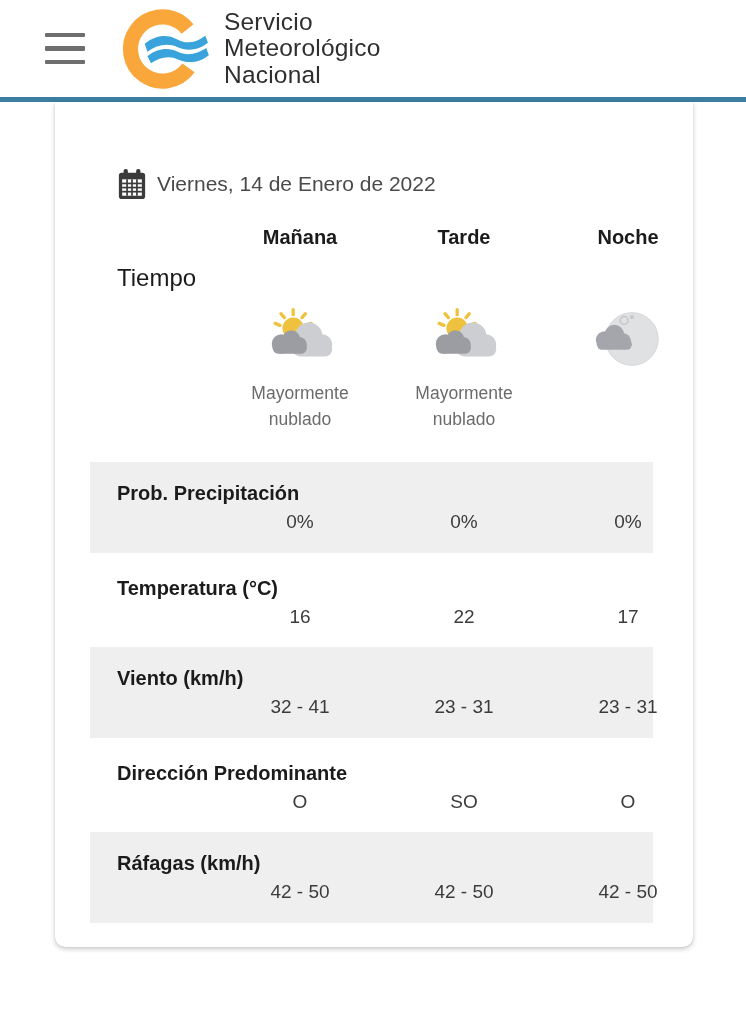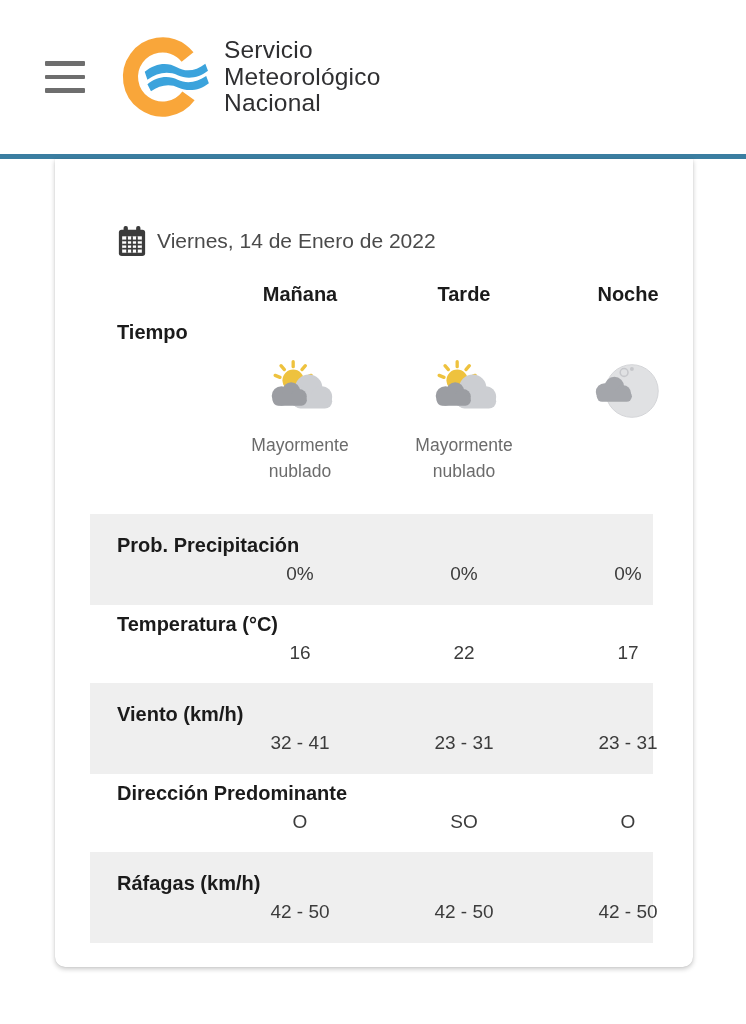--- a/index.html
+++ b/index.html
@@ -1,20 +1,20 @@
 <!DOCTYPE html>
 <html><head>
 <meta charset="utf-8">
 <style>
   * { box-sizing: border-box; margin: 0; padding: 0; }
   html, body { width: 746px; height: 1024px; overflow: hidden; background: #ffffff;
     font-family: "Liberation Sans", sans-serif; }
 
   
-  .header { height: 154px; background: #ffffff; display: flex; align-items: center;
+  .header { height: 97px; background: #ffffff; display: flex; align-items: center;
     padding-left: 45px; }
   .hamburger { width: 40px; display: flex; flex-direction: column; gap: 9px;
     margin-right: 33px; cursor: pointer; }
   .hamburger span { display: block; height: 4.5px; background: #6e6e6e; border-radius: 1px; }
   .logo { display: flex; align-items: center; text-decoration: none; cursor: pointer; }
   .logo-mark { width: 98px; height: 104px; margin-right: 8px; }
   .logo-text { font-size: 24.5px; line-height: 26.5px; color: #2f2f31; letter-spacing: 0.2px; }
 
   .divider { height: 5px; background: #3b7ea1; width: 100%; }
 
@@ -28,34 +28,34 @@
   .date-row svg { margin-right: 10px; }
   .date-text { font-size: 21px; color: #4a4a4a; }
 
   
   .cols { display: grid; grid-template-columns: repeat(3, 140px); margin-left: 175px;
     text-align: center; gap: 24px; }
 
   .period-headers { margin-top: 26px; }
   .period-headers .cell { font-weight: bold; font-size: 20px; color: #1b1b1b; }
 
-  .weather-label { margin: 15px 0 0 62px; font-weight: bold; font-size: 20px; color: #1b1b1b; }
+  .weather-label { margin: 15px 0 0 62px; font-weight: normal; font-size: 24px; color: #1b1b1b; }
   .icons-row { margin-top: 12px; }
   .icons-row .cell { height: 70px; display: flex; align-items: center; justify-content: center; }
   .cond-row { margin-top: 6px; }
   .cond-row .cell { font-size: 17.5px; line-height: 26px; color: #6b6b6b;
     padding: 0 8px; }
 
   
   .row { padding: 20px 0; }
   .row .row-label { margin-left: 62px; font-weight: bold; font-size: 20px; color: #1b1b1b; }
   .row .cols { margin-top: 6px; }
   .row .cell { font-size: 19px; color: #3c3c3c; }
   .row.first { margin-top: 30px; }
-  .row.white { padding: 8px 0 19px 0; }
+  .row.white { padding: 24px 0 19px 0; }
   .row.gray { margin-left: 35px; width: 563px; background: #efefef; }
   .row.gray .row-label { margin-left: 27px; }
   .row.gray .cols { margin-left: 140px; }
 </style>
 </head>
 <body>
 
 <header class="header">
   <div class="hamburger">
     <span></span>

